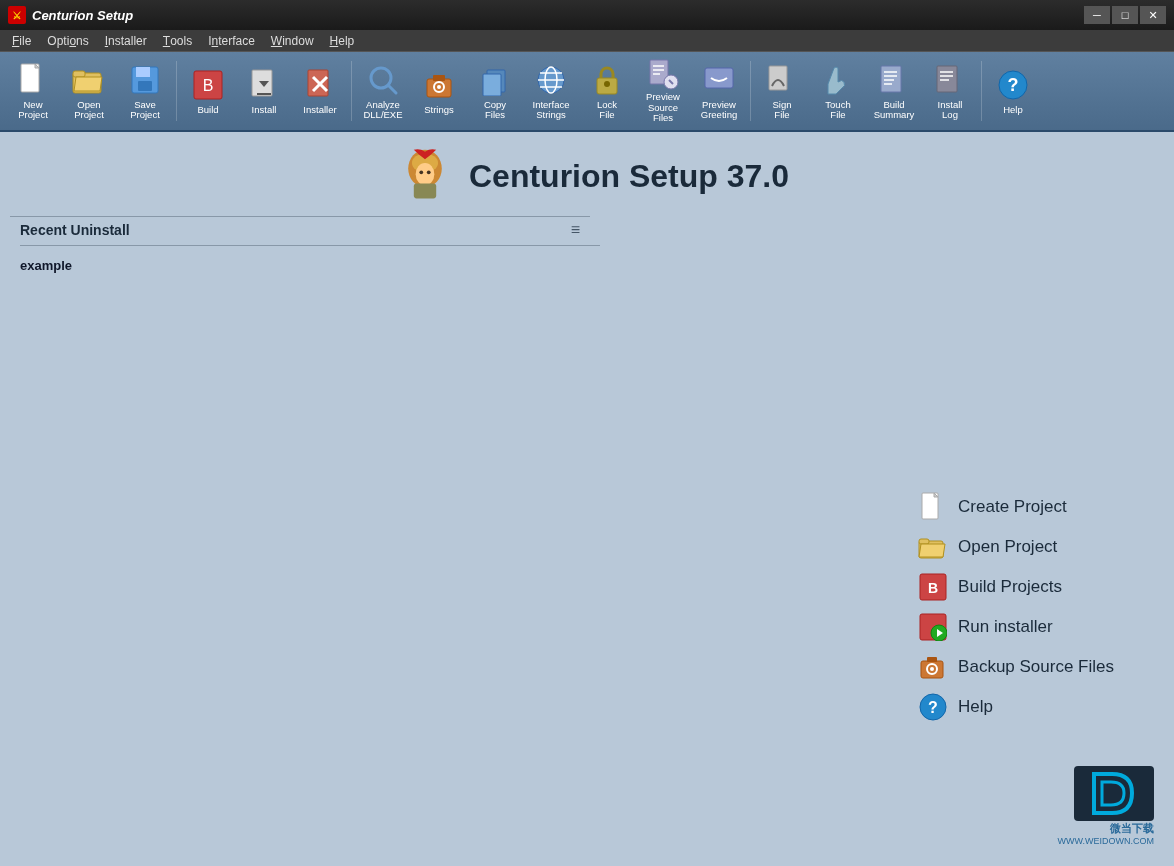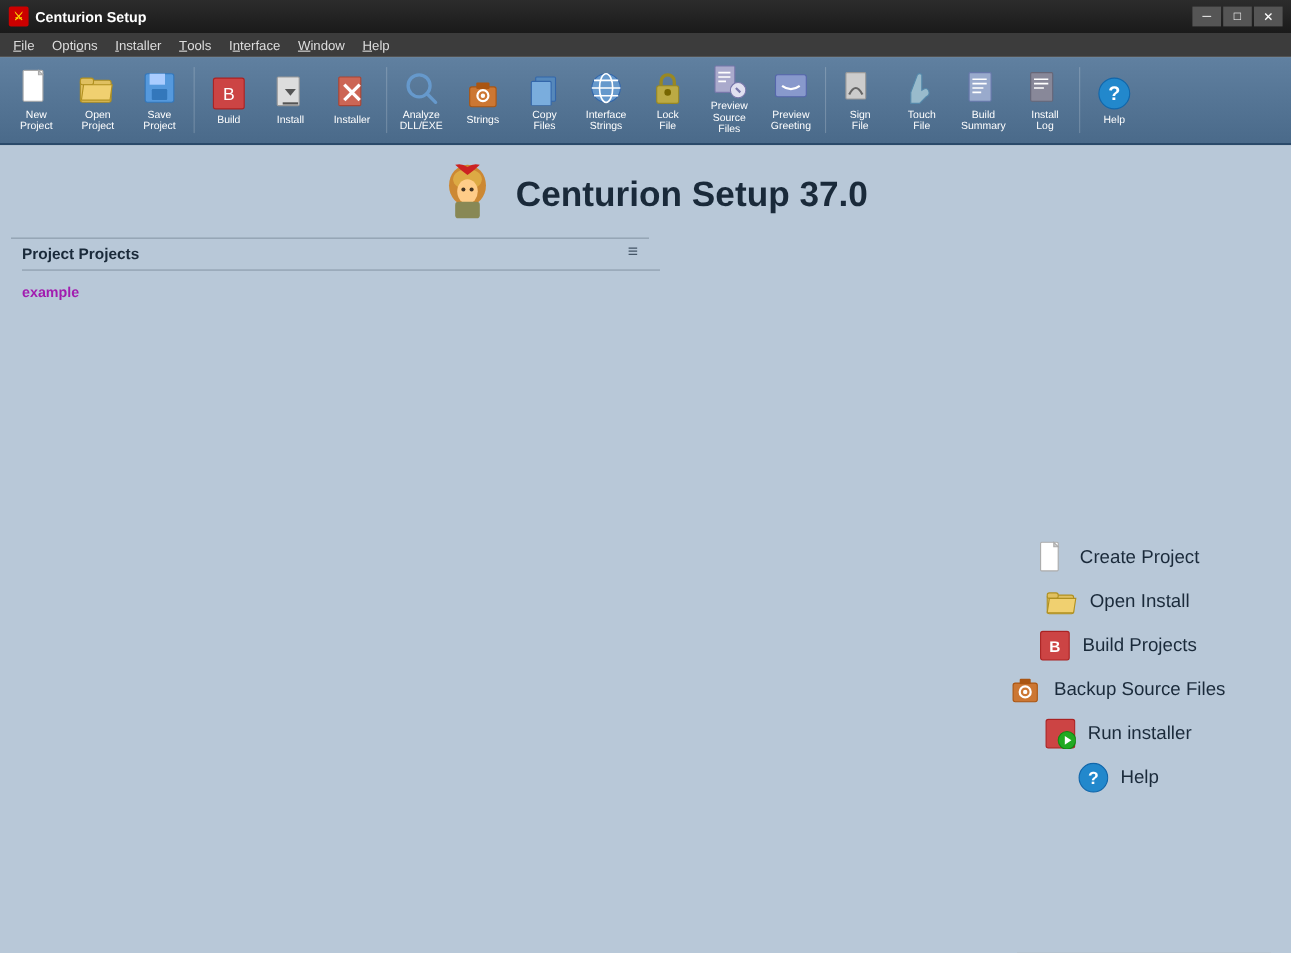--- a/index.html
+++ b/index.html
@@ -31,21 +31,21 @@
       margin-right: 6px;
       background: #c00;
       border-radius: 2px;
       display: flex;
       align-items: center;
       justify-content: center;
       font-size: 10px;
       color: gold;
       font-weight: bold;
     }
-    #title-bar .title-text { flex: 1; }
+    #title-bar .title-text { flex: 1; font-style: italic; }
     #title-bar .win-controls { display: flex; gap: 2px; }
     #title-bar .win-btn {
       width: 26px;
       height: 18px;
       background: #555;
       border: none;
       color: white;
       font-size: 11px;
       cursor: pointer;
       display: flex;
@@ -179,21 +179,21 @@
       border: none;
       border-top: 1px solid #8898a8;
       width: 580px;
       margin: 2px 10px;
     }
     #recent-list {
       padding: 8px 10px;
     }
     .recent-item {
       font-size: 13px;
-      color: #a21caf;
+      color: #0f172a;
       font-weight: bold;
       cursor: pointer;
       padding: 2px 0;
     }
 
     
     #quick-actions {
       position: absolute;
       right: 60px;
       top: 360px;
@@ -202,21 +202,20 @@
       gap: 10px;
     }
     .qa-item {
       display: flex;
       align-items: center;
       gap: 10px;
       cursor: pointer;
       font-size: 18px;
       color: #1a2a3a;
       font-weight: normal;
-      justify-content: center;
     }
     .qa-icon {
       width: 30px;
       height: 30px;
       display: flex;
       align-items: center;
       justify-content: center;
       font-size: 20px;
     }
     .qa-label {
@@ -495,21 +494,21 @@
       <rect x="16" y="38" width="24" height="16" rx="3" fill="#888855"></rect>
     </svg>
 
     <span class="app-title">Centurion Setup 37.0</span>
   </div>
 
   <hr class="header-divider">
 
   <div id="recent-section">
     <div id="recent-header">
-      <span id="recent-title">Project Projects</span>
+      <span id="recent-title">Recent Uninstall</span>
       <span id="recent-menu-icon">≡</span>
     </div>
     <hr id="recent-divider">
     <div id="recent-list">
       <div class="recent-item">example</div>
     </div>
   </div>
 
   <div id="quick-actions">
 
@@ -524,62 +523,73 @@
     </div>
 
     <div class="qa-item">
       <div class="qa-icon">
         <svg width="30" height="26" viewBox="0 0 30 26">
           <rect x="1" y="7" width="24" height="17" rx="2" fill="#e0c060" stroke="#b09020" stroke-width="1"></rect>
           <rect x="1" y="5" width="10" height="5" rx="2" fill="#e0c060" stroke="#b09020" stroke-width="1"></rect>
           <polygon points="3,10 27,10 25,23 1,23" fill="#f0d070" stroke="#b09020" stroke-width="1"></polygon>
         </svg>
       </div>
-      <span class="qa-label">Open Install</span>
+      <span class="qa-label">Open Project</span>
     </div>
 
     <div class="qa-item">
       <div class="qa-icon">
         <svg width="28" height="28" viewBox="0 0 28 28">
           <rect x="1" y="1" width="26" height="26" rx="2" fill="#cc4444" stroke="#aa2222" stroke-width="1"></rect>
           <text x="14" y="20" text-anchor="middle" font-size="14" fill="white" font-weight="bold">B</text>
         </svg>
       </div>
       <span class="qa-label">Build Projects</span>
+    </div>
+
+    <div class="qa-item">
+      <div class="qa-icon">
+        <svg width="28" height="28" viewBox="0 0 28 28">
+          <rect x="1" y="1" width="26" height="26" rx="2" fill="#cc4444" stroke="#aa2222" stroke-width="1"></rect>
+          <circle cx="20" cy="20" r="8" fill="#22aa22" stroke="#118811" stroke-width="1"></circle>
+          <polygon points="18,16 24,20 18,24" fill="white"></polygon>
+        </svg>
+      </div>
+      <span class="qa-label">Run installer</span>
     </div>
 
     <div class="qa-item">
       <div class="qa-icon">
         <svg width="28" height="28" viewBox="0 0 28 28">
           <rect x="2" y="8" width="22" height="17" rx="2" fill="#cc7733" stroke="#aa5511" stroke-width="1"></rect>
           <circle cx="13" cy="16" r="5" fill="none" stroke="white" stroke-width="2"></circle>
           <circle cx="13" cy="16" r="2" fill="white"></circle>
           <rect x="8" y="4" width="10" height="5" rx="1" fill="#aa5511"></rect>
         </svg>
       </div>
       <span class="qa-label">Backup Source Files</span>
     </div>
 
     <div class="qa-item">
       <div class="qa-icon">
         <svg width="28" height="28" viewBox="0 0 28 28">
-          <rect x="1" y="1" width="26" height="26" rx="2" fill="#cc4444" stroke="#aa2222" stroke-width="1"></rect>
-          <circle cx="20" cy="20" r="8" fill="#22aa22" stroke="#118811" stroke-width="1"></circle>
-          <polygon points="18,16 24,20 18,24" fill="white"></polygon>
-        </svg>
-      </div>
-      <span class="qa-label">Run installer</span>
-    </div>
-
-    <div class="qa-item">
-      <div class="qa-icon">
-        <svg width="28" height="28" viewBox="0 0 28 28">
           <circle cx="14" cy="14" r="13" fill="#2288cc" stroke="#1166aa" stroke-width="1"></circle>
           <text x="14" y="20" text-anchor="middle" font-size="16" font-weight="bold" fill="white">?</text>
         </svg>
       </div>
       <span class="qa-label">Help</span>
     </div>
 
   </div>
 
+  <div id="watermark">
+
+    <svg width="80" height="55" viewBox="0 0 80 55">
+      <rect width="80" height="55" fill="#1a2a3a" rx="4"></rect>
+
+      <path d="M20 8 L20 47 L38 47 Q58 47 58 27 Q58 8 38 8 Z" fill="none" stroke="#00aadd" stroke-width="4"></path>
+      <path d="M28 16 L28 39 L37 39 Q50 39 50 27 Q50 16 37 16 Z" fill="none" stroke="#00aadd" stroke-width="3"></path>
+    </svg>
+    <span class="wm-text">微当下载</span>
+    <span class="wm-sub">WWW.WEIDOWN.COM</span>
+  </div>
 
 </div>
 
 </body></html>

